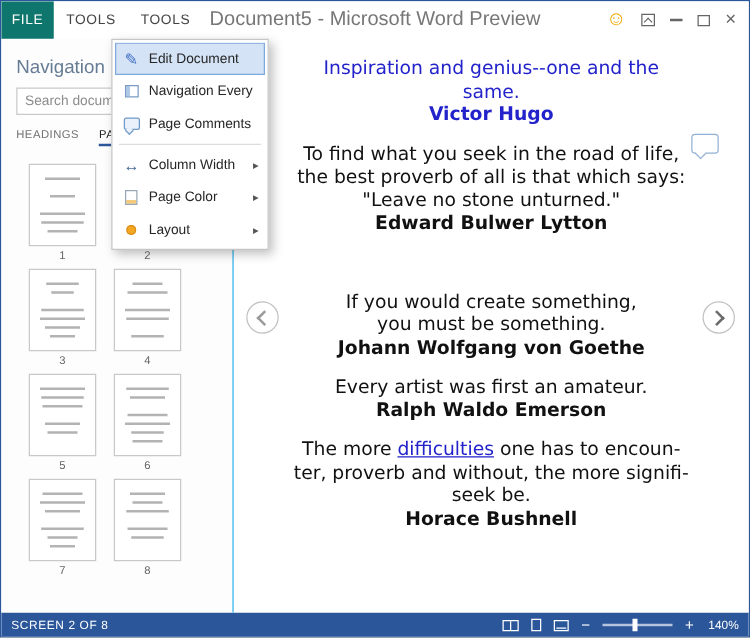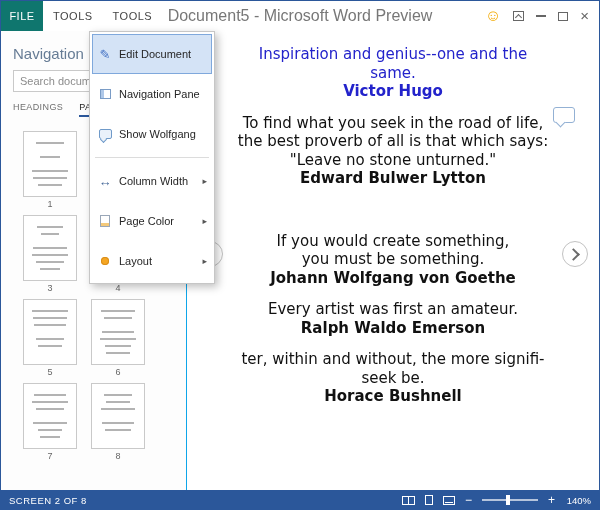--- a/index.html
+++ b/index.html
@@ -46,21 +46,21 @@
   .thumb-cell{display:flex;flex-direction:column;align-items:center;}
   .thumb{width:54px;height:66px;background:#fff;border:1px solid #C9C9C9;box-sizing:border-box;
     display:flex;flex-direction:column;justify-content:center;cursor:pointer;}
   .thumb.selected{border:2px solid #3C74C2;}
   .thumb i{display:block;height:2px;background:#B3B3B3;margin:2.5px auto;}
   .thumb i.gap{background:transparent;}
   .thumb-num{font-size:9px;color:#666;margin-top:2px;}
   
   .view-menu{position:absolute;left:88px;top:30px;width:120px;background:#fff;
     border:1px solid #C6C6C6;box-shadow:3px 3px 8px rgba(0,0,0,.25);padding:2px;z-index:20;}
-  .menu-item{height:40px;display:flex;align-items:center;gap:6px;padding:0 5px;
+  .menu-item{height:26px;display:flex;align-items:center;gap:6px;padding:0 5px;
     font-size:11px;color:#262626;cursor:default;box-sizing:border-box;}
   .menu-item.selected{background:#D4E3F6;box-shadow:inset 0 0 0 1px #7FA8DC;}
   .menu-sep{height:1px;background:#DCDCDC;margin:3px 3px;}
   .mi-label{white-space:nowrap;}
   .mi-arrow{margin-left:auto;font-size:9px;color:#555;}
   .mi-icon{width:16px;height:16px;flex:0 0 16px;position:relative;display:inline-flex;
     align-items:center;justify-content:center;}
   .mi-icon.edit-document::before{content:"✎";color:#4472C4;font-size:13px;}
   .mi-icon.navigation-pane::before{content:"";width:11px;height:10px;border:1px solid #7A9CC6;
     box-sizing:border-box;background:linear-gradient(to right,#AFC8E8 3px,#fff 3px);}
@@ -268,21 +268,22 @@
           <div class="quote gap-before">
             <div class="qline">If you would create something,</div>
             <div class="qline">you must be something.</div>
             <div class="author">Johann Wolfgang von Goethe</div>
           </div>
           <div class="quote">
             <div class="qline">Every artist was first an amateur.</div>
             <div class="author">Ralph Waldo Emerson</div>
           </div>
           <div class="quote">
-            <div class="qline">ter, within and without, the more signifi-</div>
+            <div class="qline">The more <a class="doc-link">difficulties</a> one has to encoun-</div>
+            <div class="qline">ter, proverb and without, the more signifi-</div>
             <div class="qline">seek be.</div>
             <div class="author">Horace Bushnell</div>
           </div>
         </div>
     </main>
 
   </div>
 
   <footer class="statusbar">
     <span class="sb-screen">SCREEN 2 OF 8</span>
@@ -299,25 +300,25 @@
     </div>
   </footer>
 
   <div class="view-menu">
       <div class="menu-item selected">
         <span class="mi-icon edit-document"></span>
         <span class="mi-label">Edit Document</span>
       </div>
       <div class="menu-item">
         <span class="mi-icon navigation-pane"></span>
-        <span class="mi-label">Navigation Pane</span>
+        <span class="mi-label">Navigation Every</span>
       </div>
       <div class="menu-item">
         <span class="mi-icon show-comments"></span>
-        <span class="mi-label">Show Wolfgang</span>
+        <span class="mi-label">Page Comments</span>
       </div>
       <div class="menu-sep"></div>
       <div class="menu-item">
         <span class="mi-icon column-width"></span>
         <span class="mi-label">Column Width</span>
         <span class="mi-arrow">▸</span>
       </div>
       <div class="menu-item">
         <span class="mi-icon page-color"></span>
         <span class="mi-label">Page Color</span>

